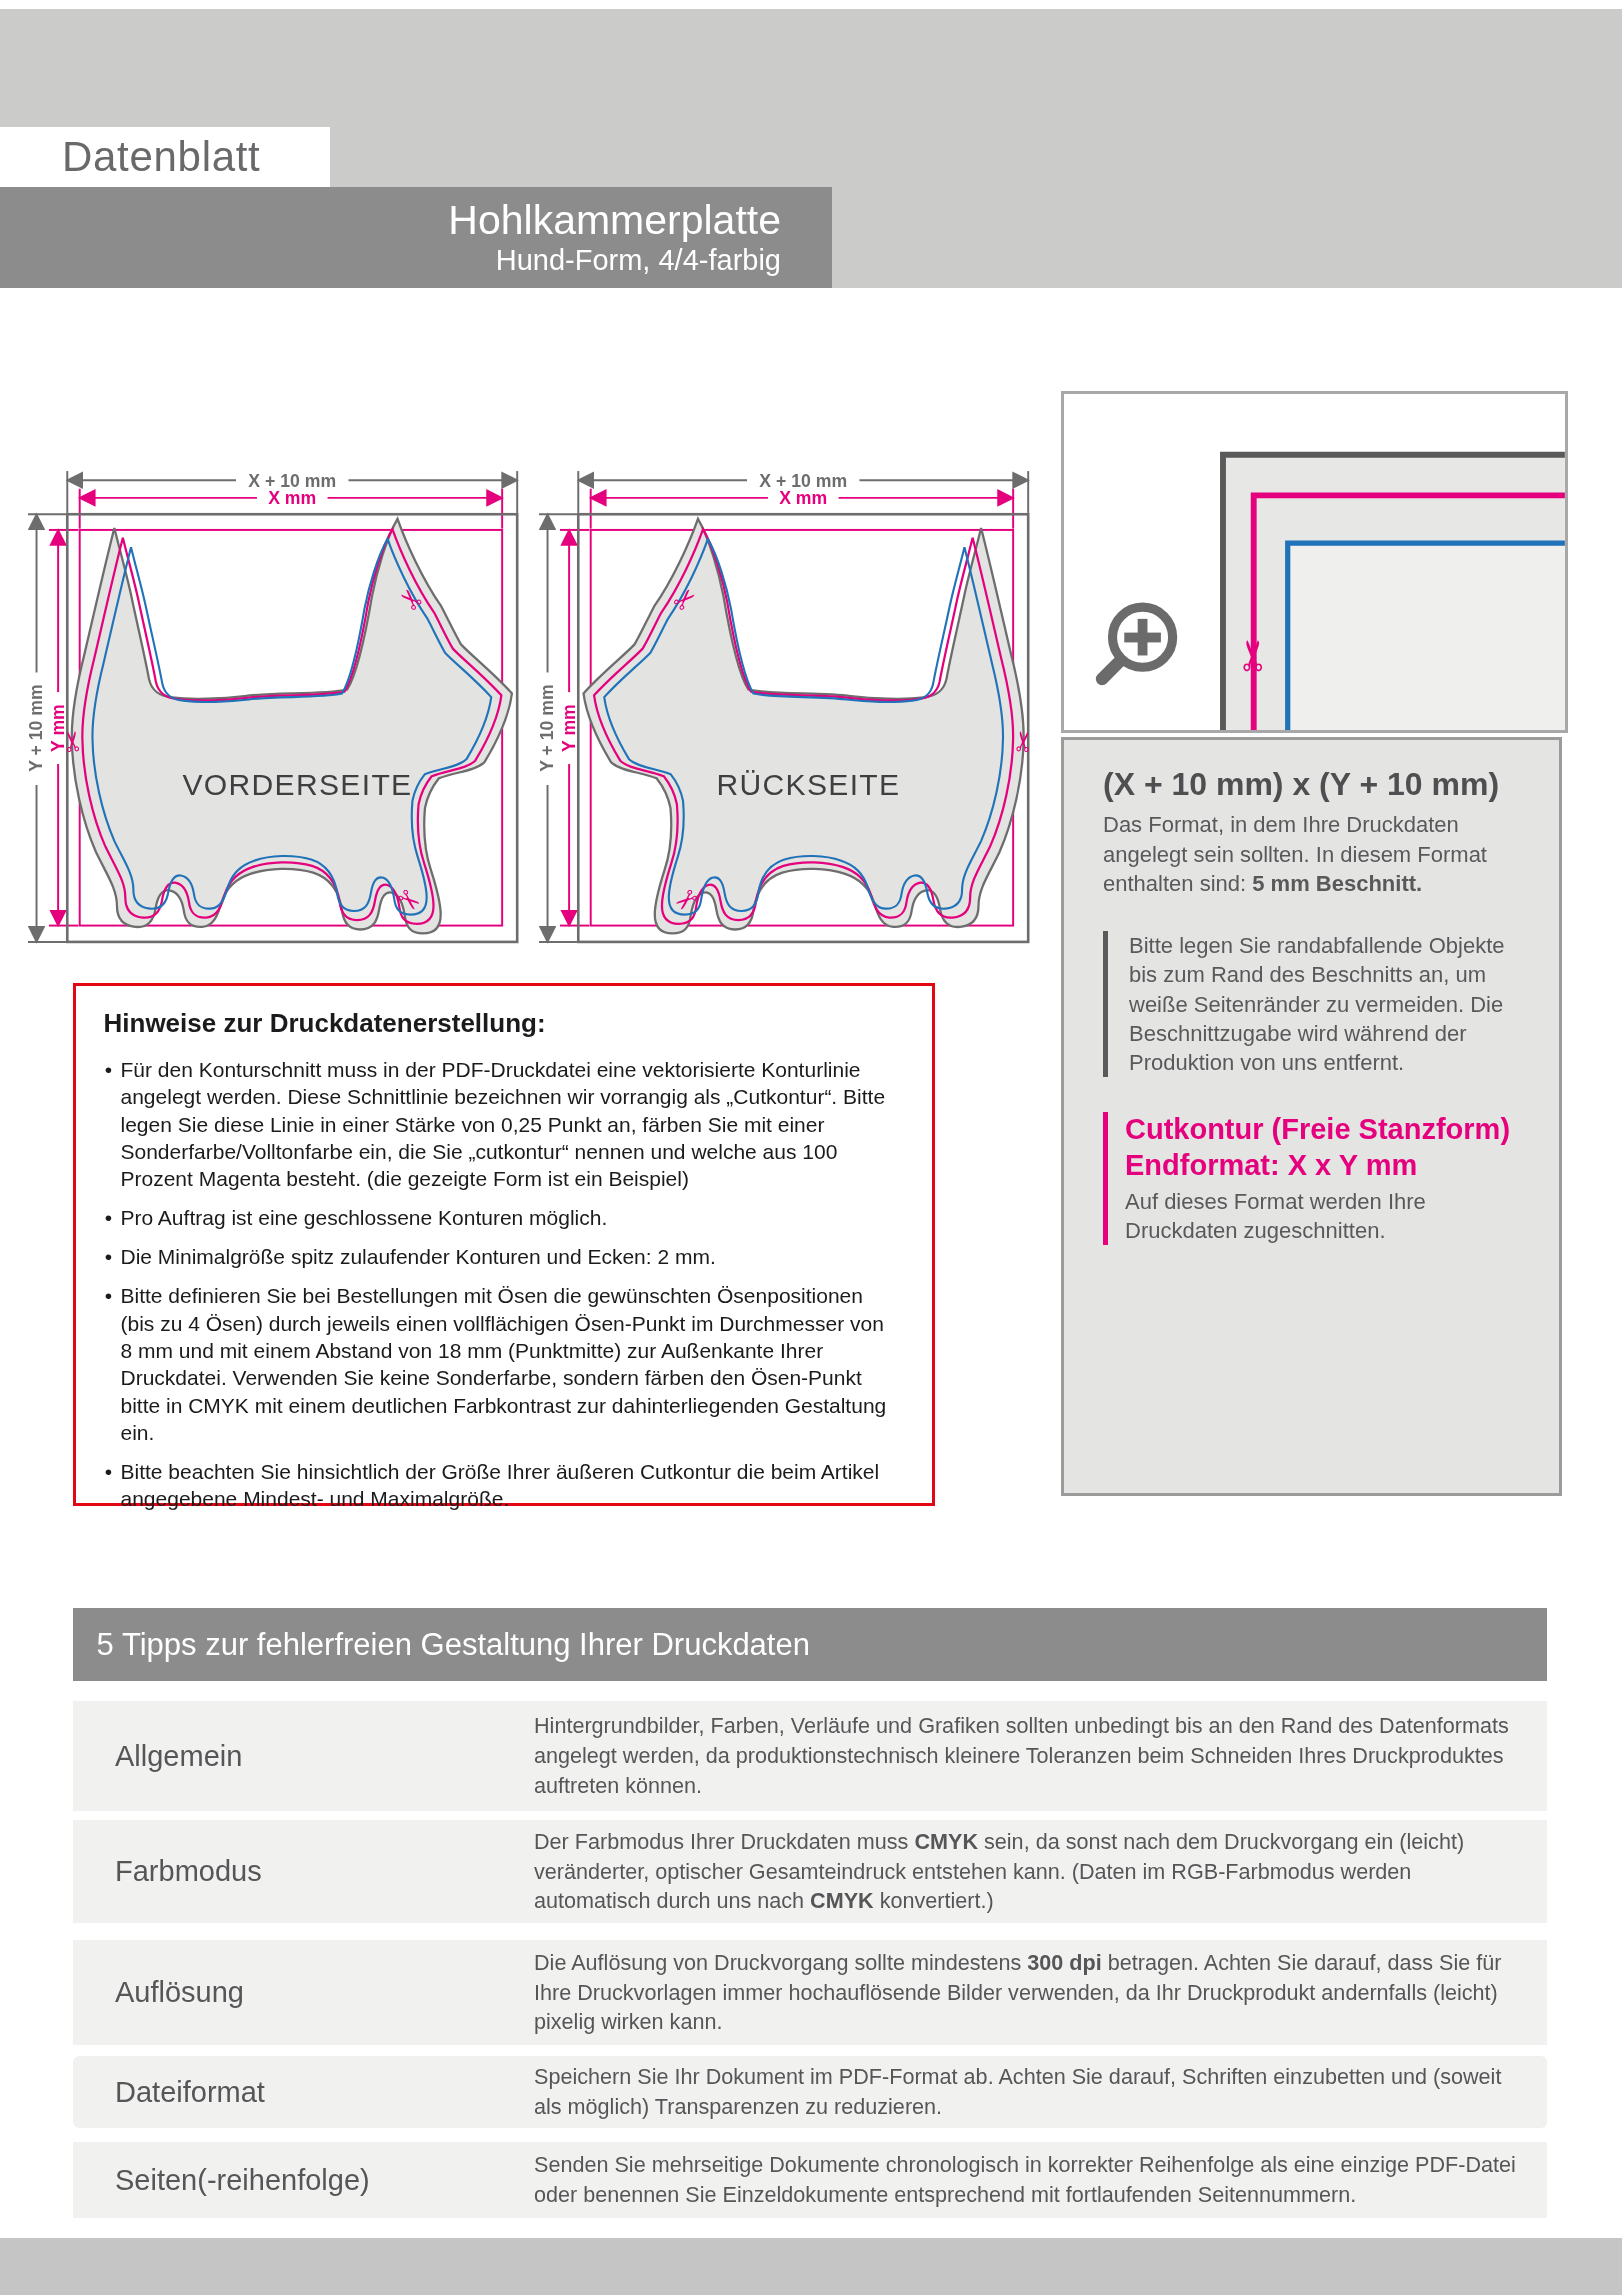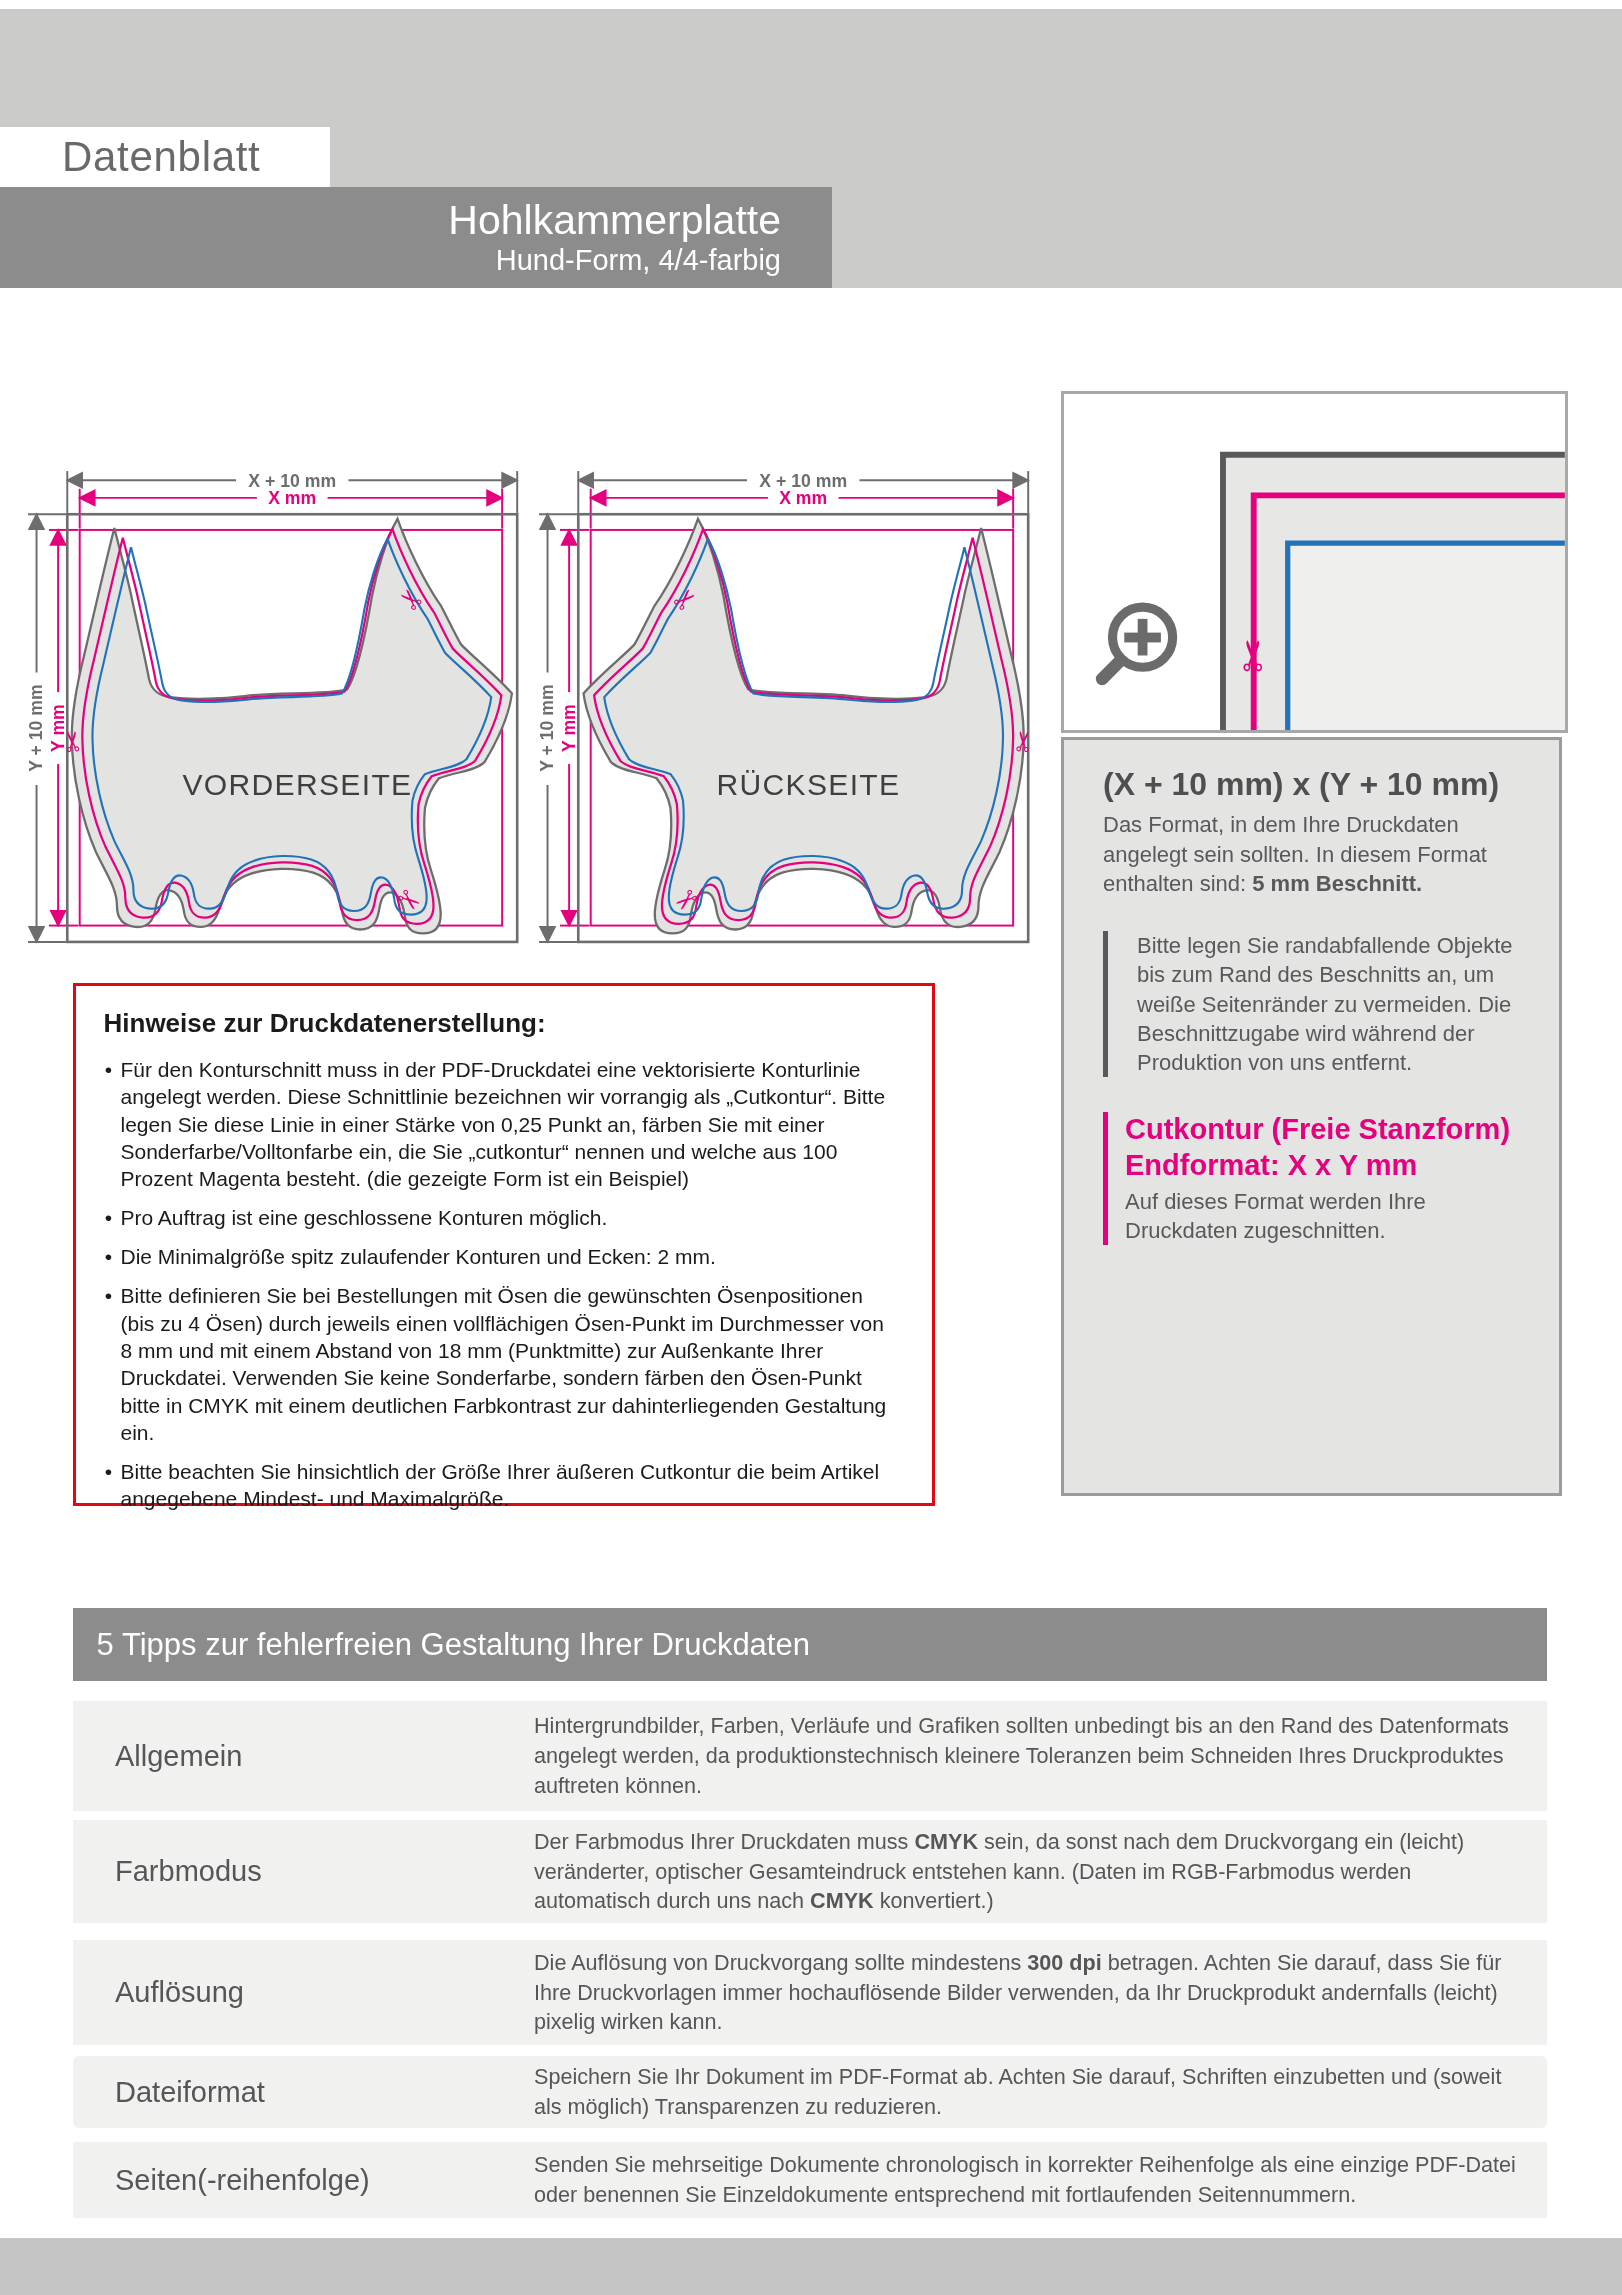--- a/index.html
+++ b/index.html
@@ -30,21 +30,21 @@
   .detail-box{left:1061px;top:391px;width:501px;height:336px;background:#ffffff;
               border:3.3px solid #a8a8a8;}
 
   
   .info-panel{left:1061px;top:737px;width:501px;height:759px;background:#e4e4e3;
               border:3.3px solid #9b9b9b;box-sizing:border-box;
               padding:26px 29.4px 0 39px;}
   .info-panel h3{margin:0;font-size:32px;line-height:1.18;color:#4f4f51;font-weight:700;}
   .info-panel p{margin:6.5px 0 0 0;font-size:22px;line-height:1.33;color:#59595b;}
   .note-block{margin-top:33px;border-left:5.2px solid #59595b;padding-left:17px;}
-  .note-block p{margin:12px;}
+  .note-block p{margin:4px;}
   .cut-block{margin-top:35px;border-left:5.2px solid #e5007d;padding-left:17px;}
   .cut-block h4{margin:0;font-size:29px;line-height:1.22;color:#e5007d;font-weight:700;}
   .cut-block p{margin:3.9px 0 0 0;}
   .safe-block{margin-top:35px;border-left:5.2px solid #2173b9;padding-left:17px;}
   .safe-block h4{margin:0;font-size:29px;line-height:1.2;color:#2173b9;font-weight:700;}
   .safe-block .sub{margin:0;font-size:25px;color:#2173b9;line-height:1.25;}
   .safe-block p{margin:2.6px 0 0 0;}
 
   
   .hint-box{left:73px;top:983px;width:862px;height:523px;border:3.9px solid #e30613;

